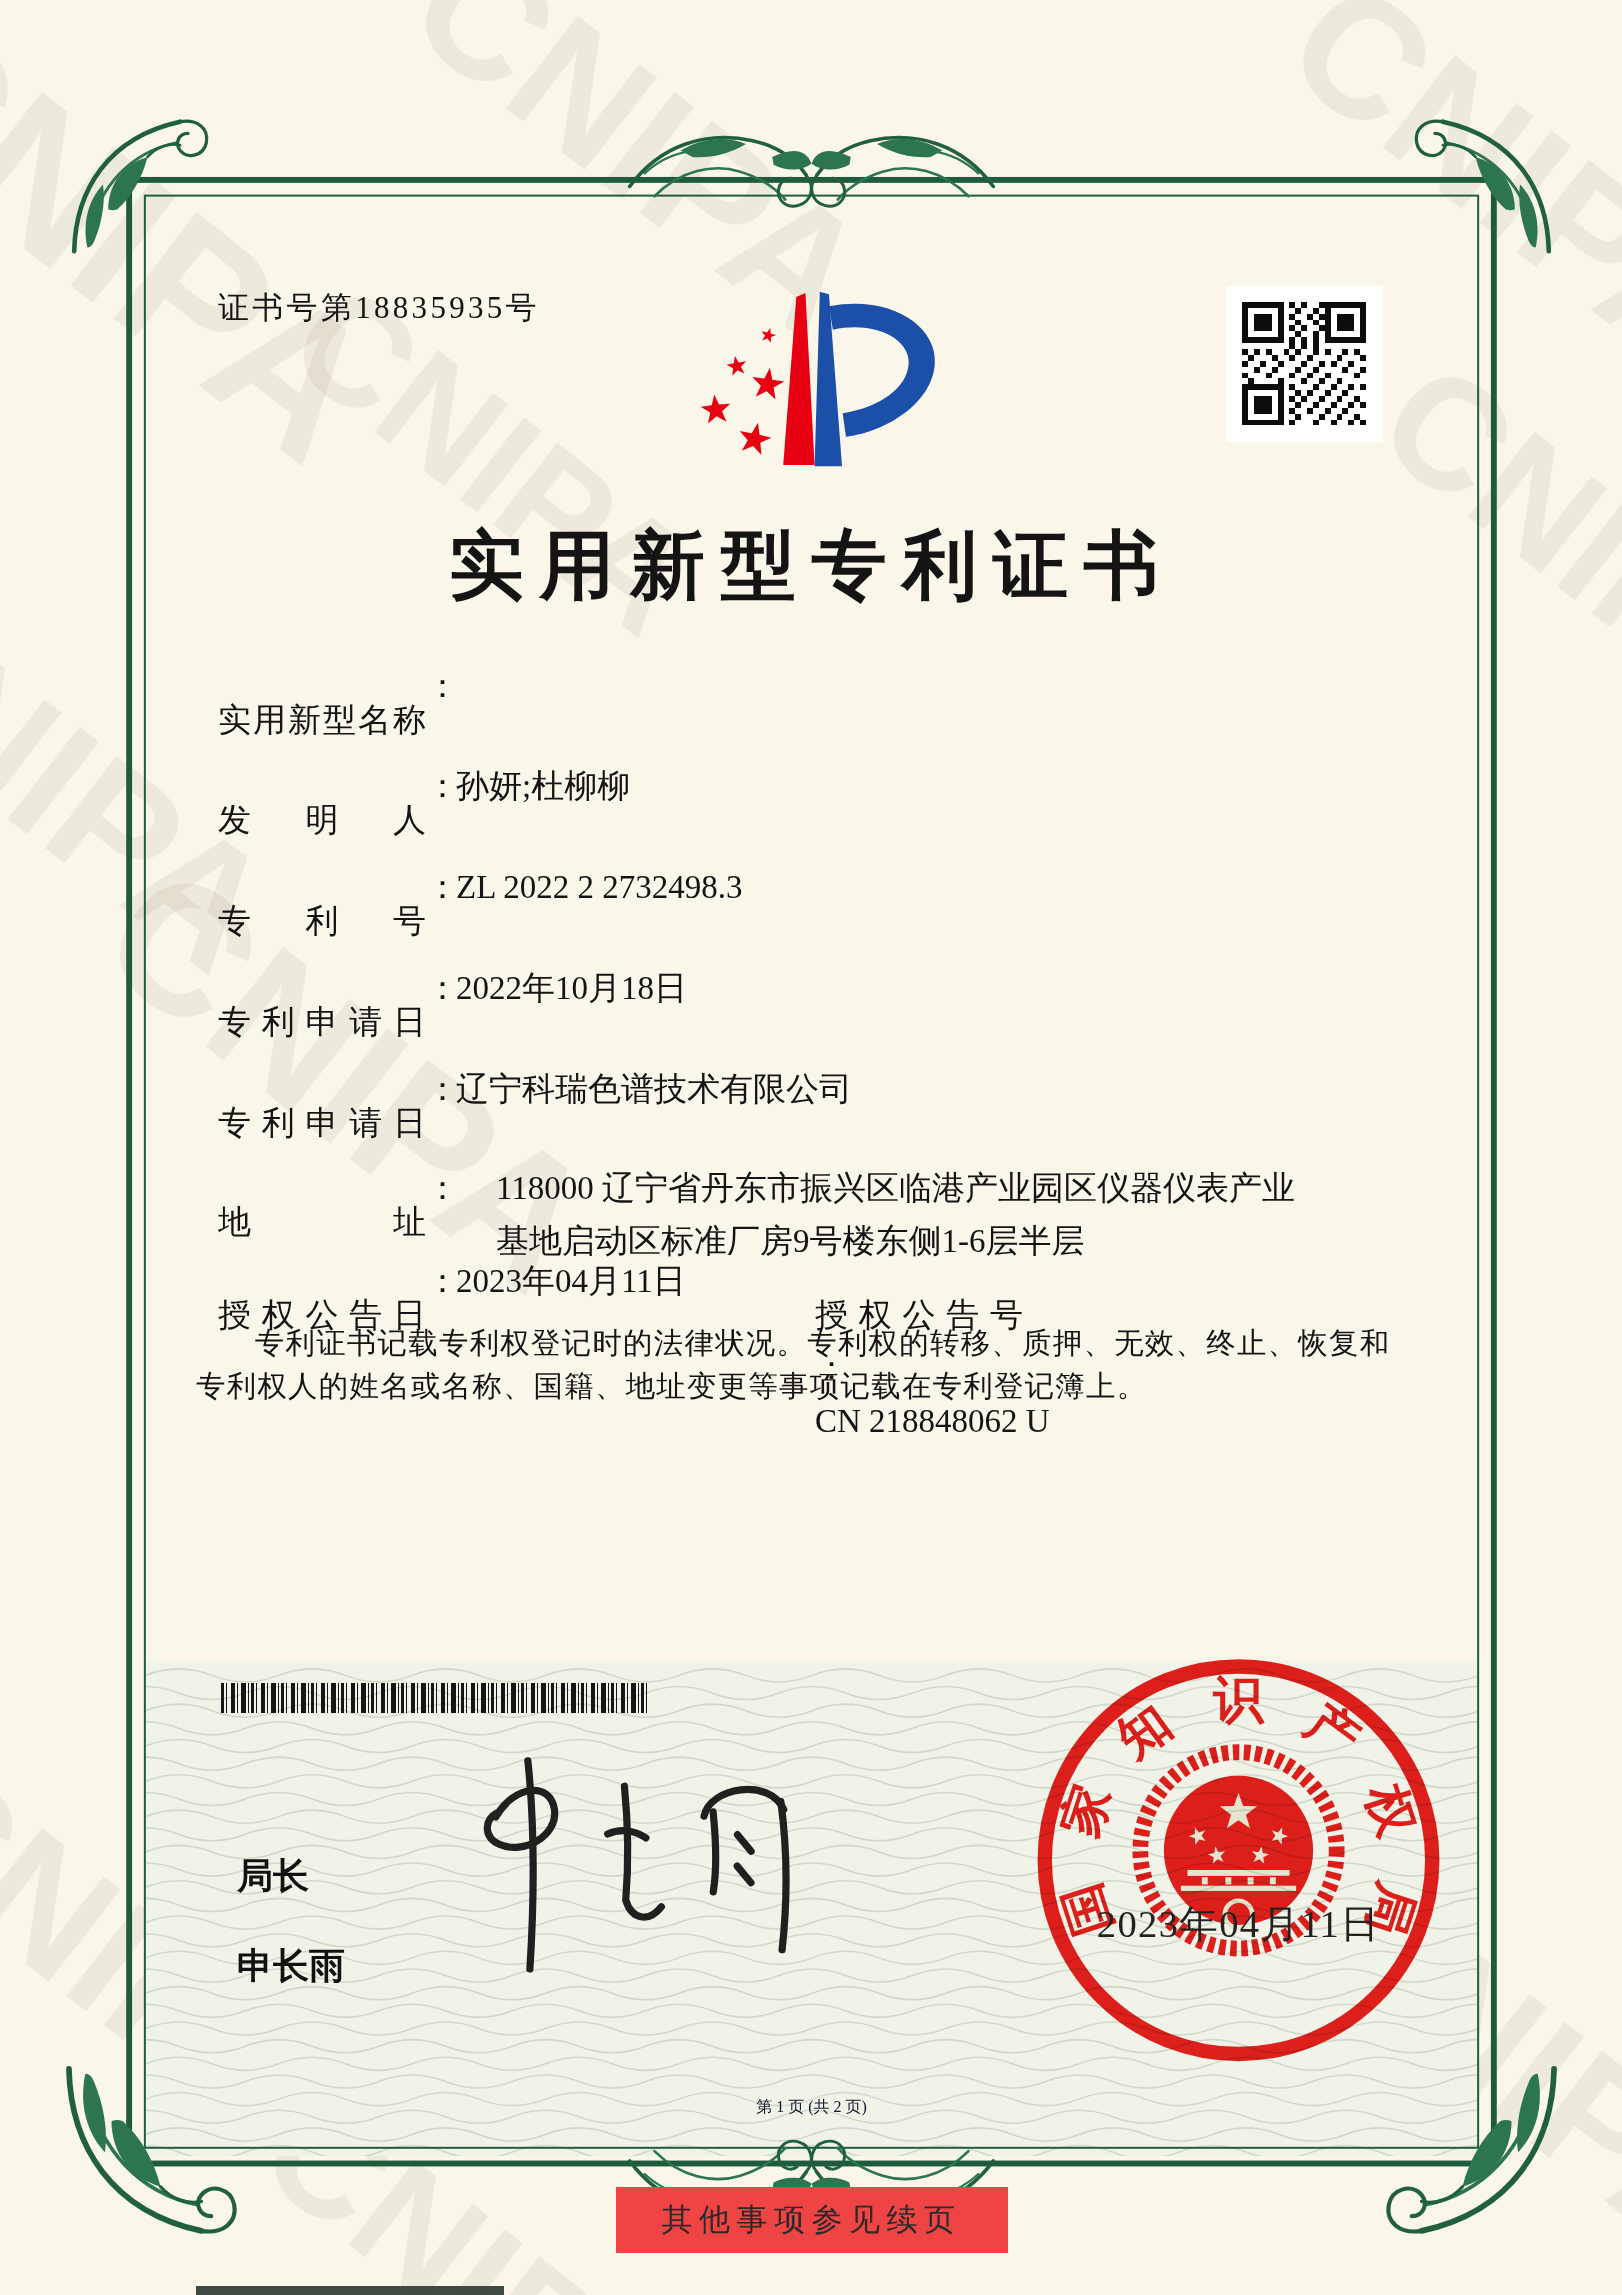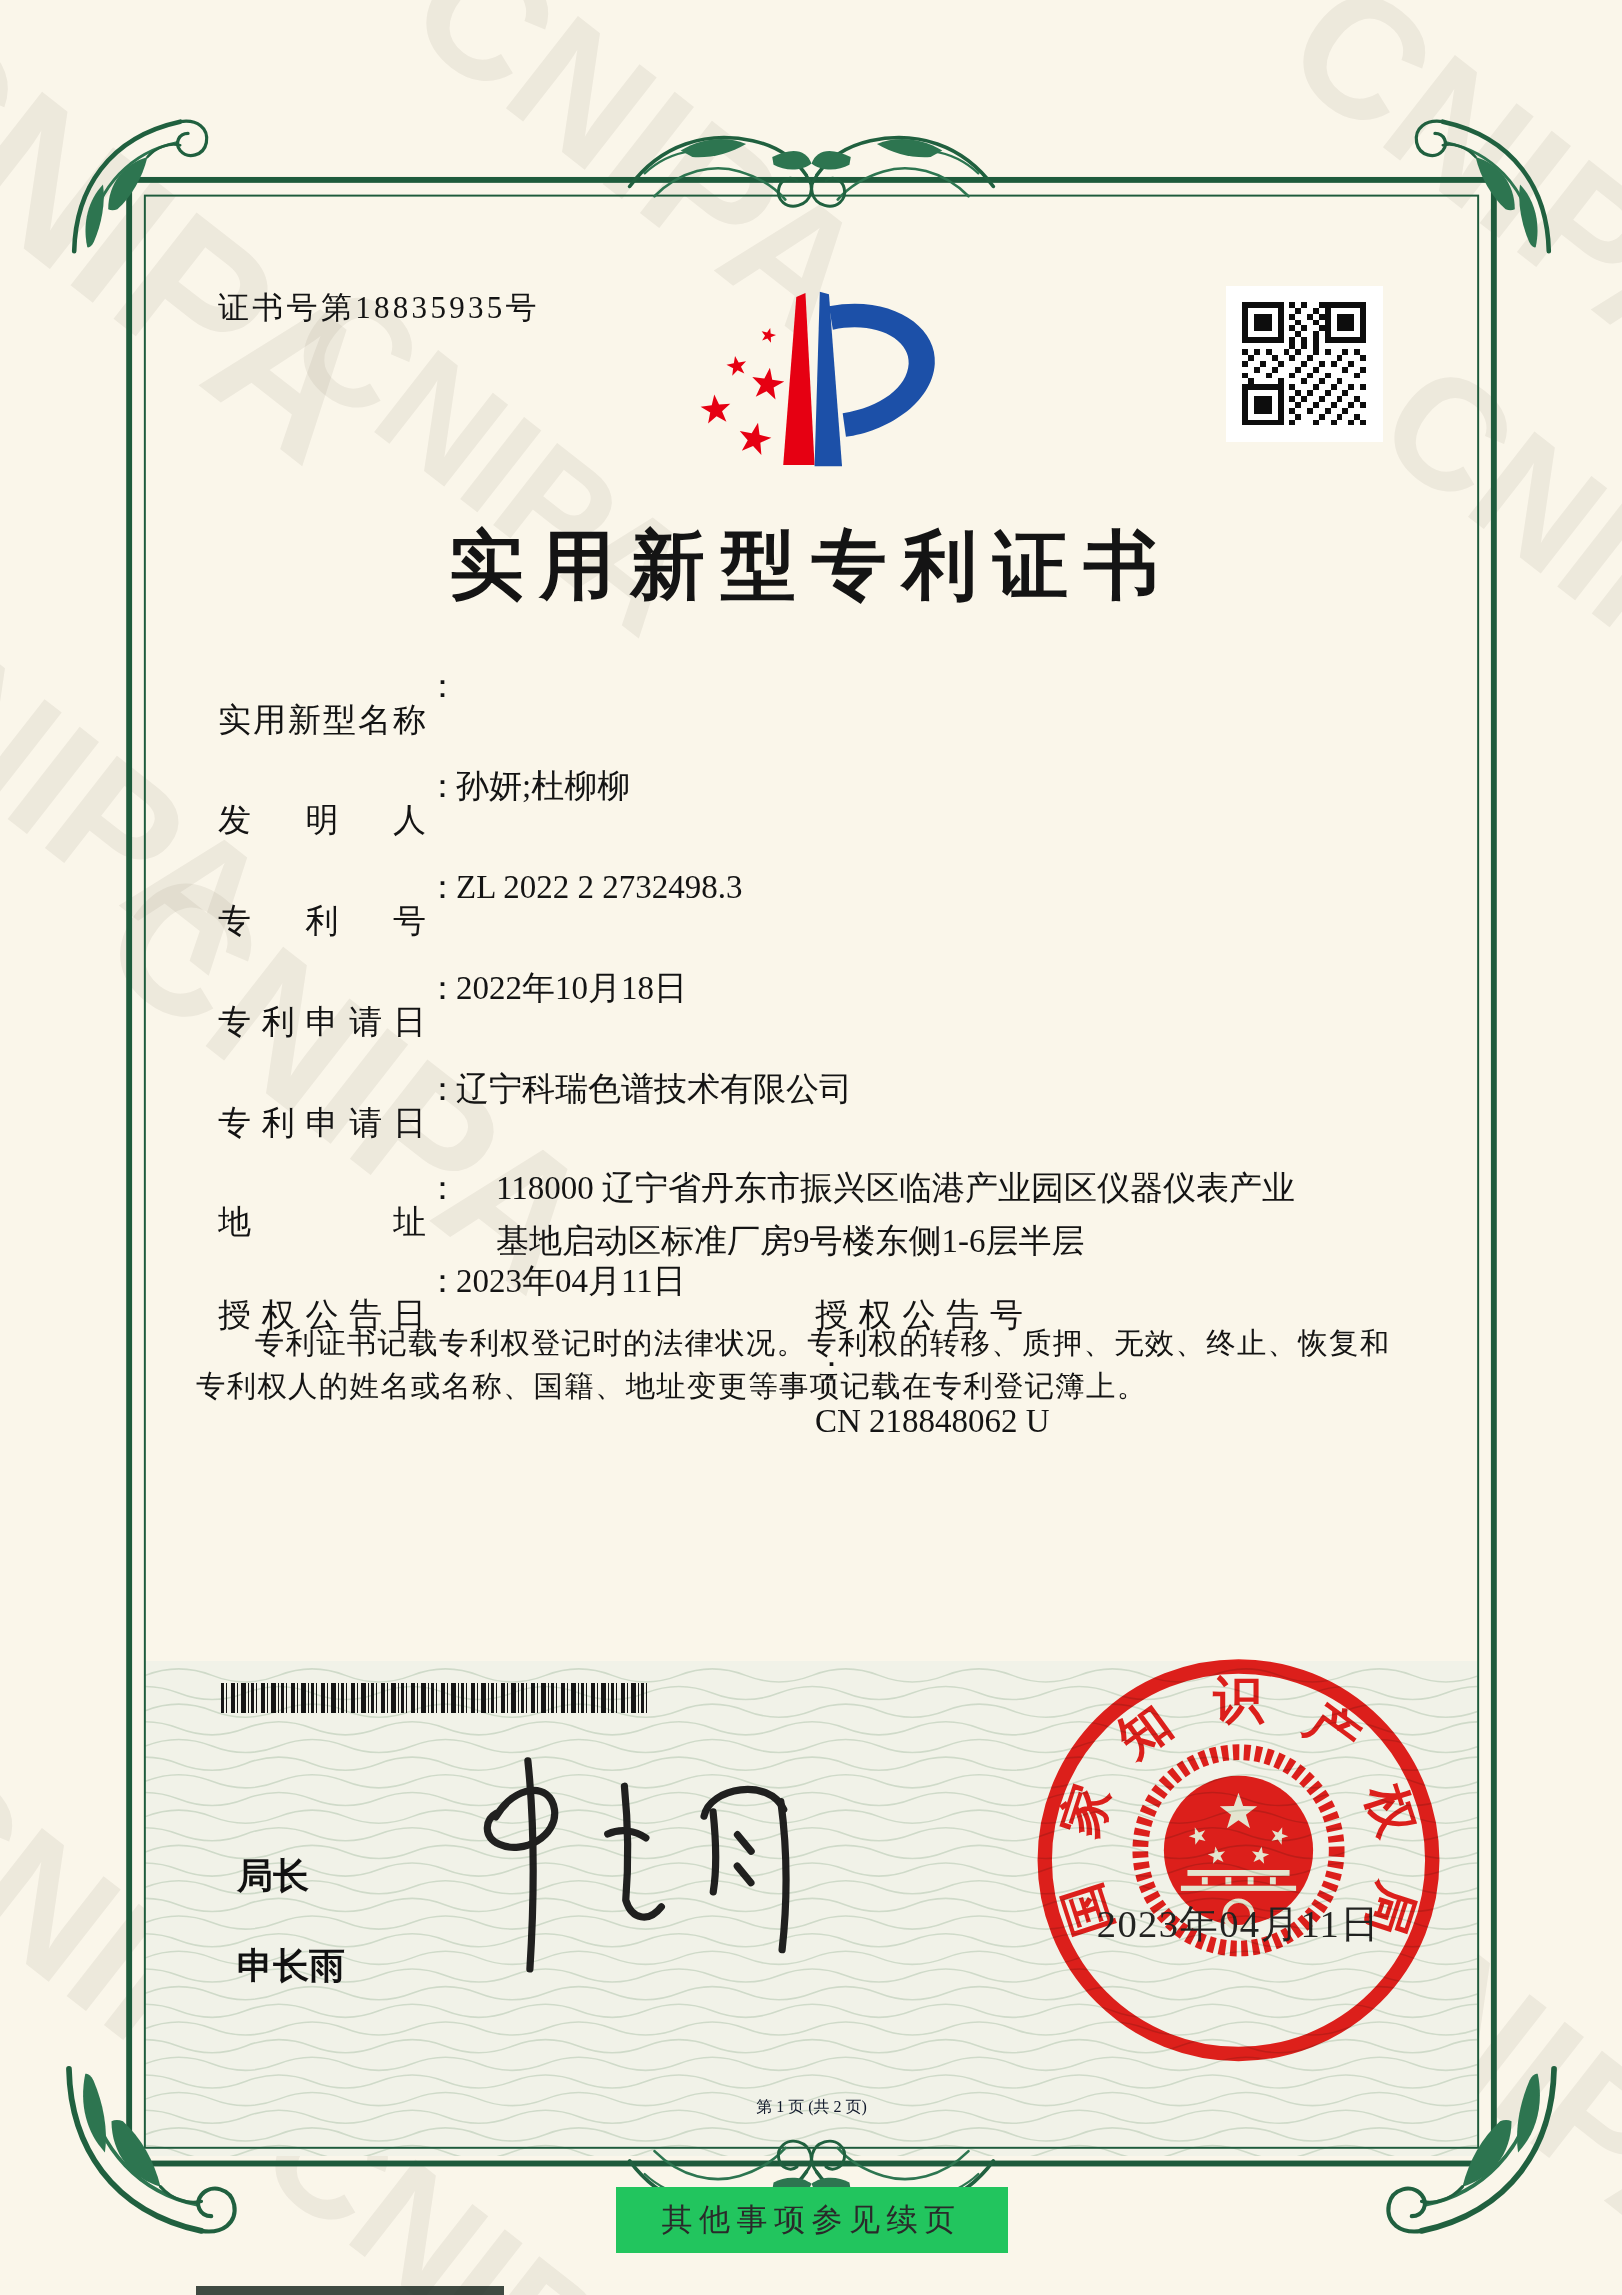--- a/index.html
+++ b/index.html
@@ -44,21 +44,21 @@
   .signer{position:absolute;left:237px;font-size:36px;font-weight:600;
           font-family:"Liberation Sans","DejaVu Sans",sans-serif;color:#111;}
   
   .seal{position:absolute;left:1029px;top:1654px;mix-blend-mode:multiply;}
   .sealchar{font-size:77px;font-weight:700;fill:#e8100c;font-family:"Liberation Serif","DejaVu Serif",serif;}
   .sealdate{font-size:59px;fill:#141414;letter-spacing:2px;font-family:"Liberation Serif","DejaVu Serif",serif;}
   .sig{position:absolute;left:419px;top:1735px;}
   
   .pageno{position:absolute;left:0;top:2097px;width:100%;text-align:center;font-size:16px;color:#0f172a;}
   .contbox{position:absolute;left:50%;top:2187px;transform:translateX(-50%);
-           background:#22c55e;padding:11.8px 46px;}
+           background:#ef4444;padding:11.8px 46px;}
   .contbox span{font-size:31px;letter-spacing:6.5px;color:#2a2a2a;}
   .sliver{position:absolute;left:196px;top:2286px;width:308px;height:9.8px;background:#1d2b24;opacity:.85;}
   svg{display:block;}
 </style>
 </head>
 <body>
 
 <div class="page">
 
   <svg width="0" height="0" style="position:absolute" aria-hidden="true">

